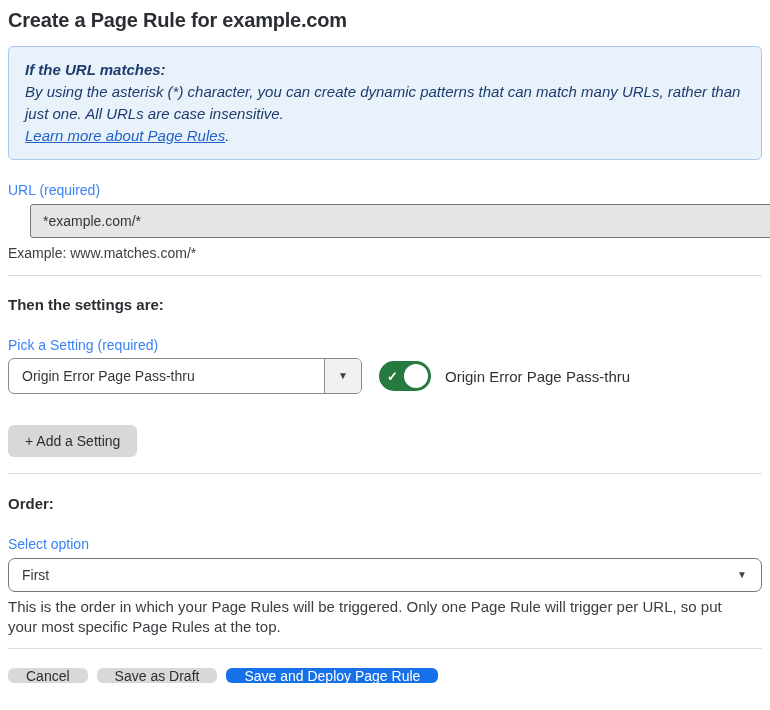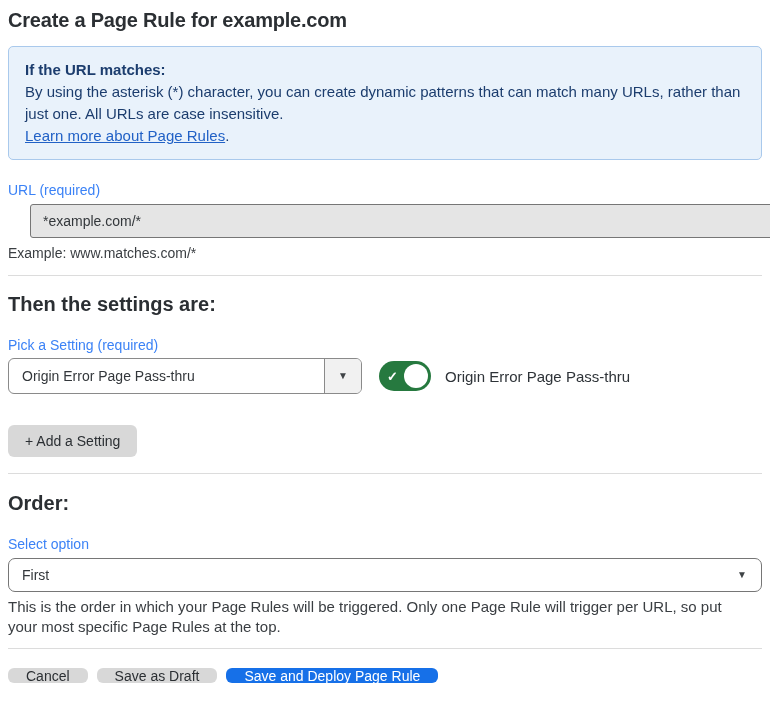--- a/index.html
+++ b/index.html
@@ -24,20 +24,21 @@
   
   .info-box {
     margin-top: 14px;
     background: #E9F2FB;
     border: 1px solid #A9C9EC;
     border-radius: 5px;
     padding: 12px 16px;
     color: #1C3D6E;
     font-size: 15px;
     line-height: 22px;
+    font-style: italic;
   }
   .info-box-heading { font-weight: 700; }
   .info-link {
     color: #2161C6;
     text-decoration: underline;
     cursor: pointer;
   }
   .info-link-suffix { color: #1C3D6E; }
   
   .field-label {
@@ -68,21 +69,21 @@
   }
   .divider {
     border: none;
     border-top: 1px solid #DCDCDC;
     height: 0;
   }
   .div-1 { margin-top: 13px; }
   .div-2 { margin-top: 16px; }
   .div-3 { margin-top: 11px; }
   .section-heading {
-    font-size: 20px;
+    font-size: 15px;
     line-height: 19px;
     font-weight: 700;
     color: #2B2F33;
   }
   .h-settings { margin-top: 19px; }
   .h-order { margin-top: 20px; }
   .lbl-pick { margin-top: 22px; }
   .lbl-select { margin-top: 22px; }
   
   .setting-row {

